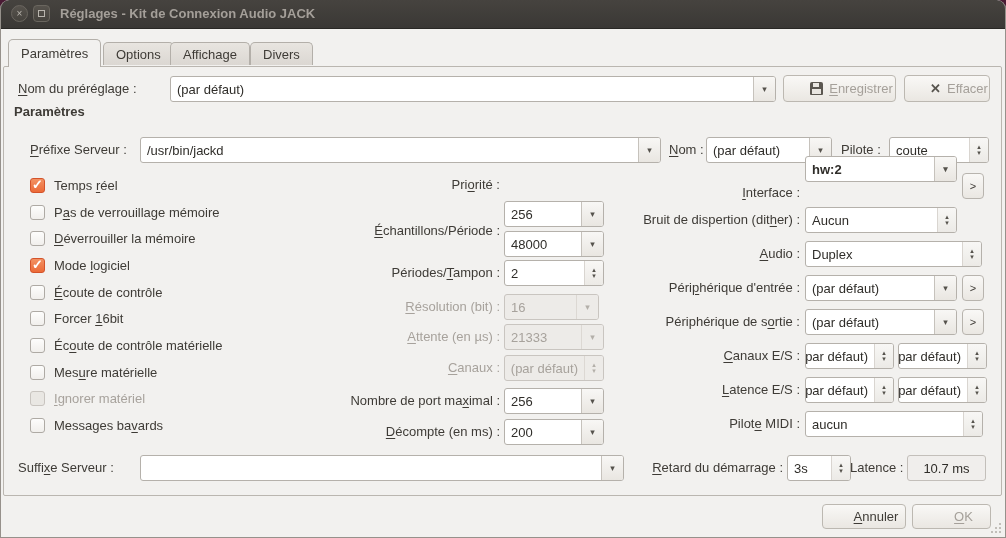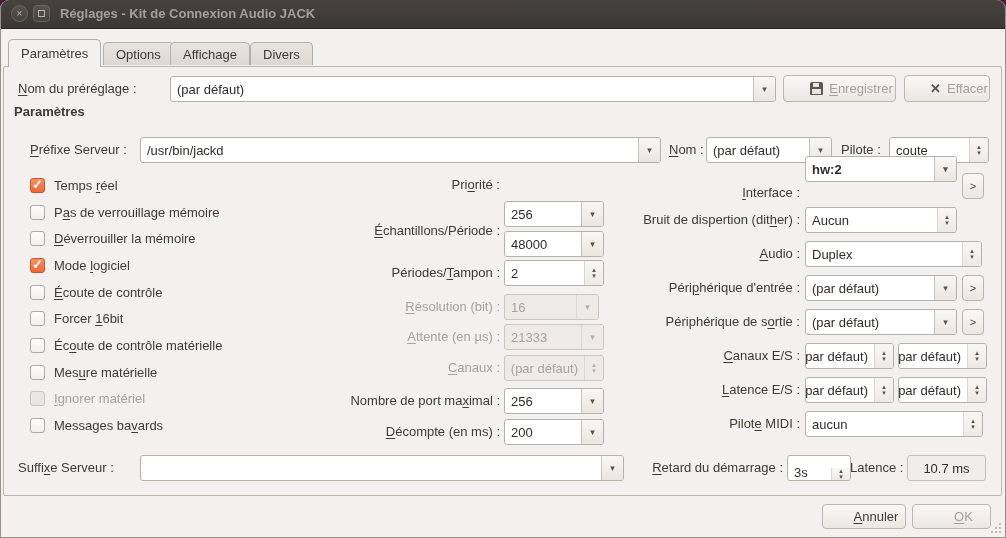--- a/index.html
+++ b/index.html
@@ -312,21 +312,21 @@
         <span>▾</span>
       </span>
   </div>
 
   <div class="lbl" style="left:18px;top:459px;">Suffi<u>x</u>e Serveur :</div>
   <div class="field" style="left:140px;top:455px;width:484px;">
     <span class="txt"></span>
     <span class="arrow-btn">▾</span>
   </div>
   <div class="lbl ralign" style="right:223px;top:459px;"><u>R</u>etard du démarrage :</div>
-  <div class="field" style="left:787px;top:455px;width:64px;align-items:flex-end;">
+  <div class="field" style="left:787px;top:455px;width:64px;">
     <span class="txt">3s</span>
     <span class="spin-btns">
         <span>▴</span>
         <span>▾</span>
       </span>
   </div>
   <div class="lbl" style="left:850px;top:459px;">Latence :</div>
   <div class="field readonly" style="left:907px;top:455px;width:79px;">
     <span class="txt">10.7 ms</span>
   </div>

